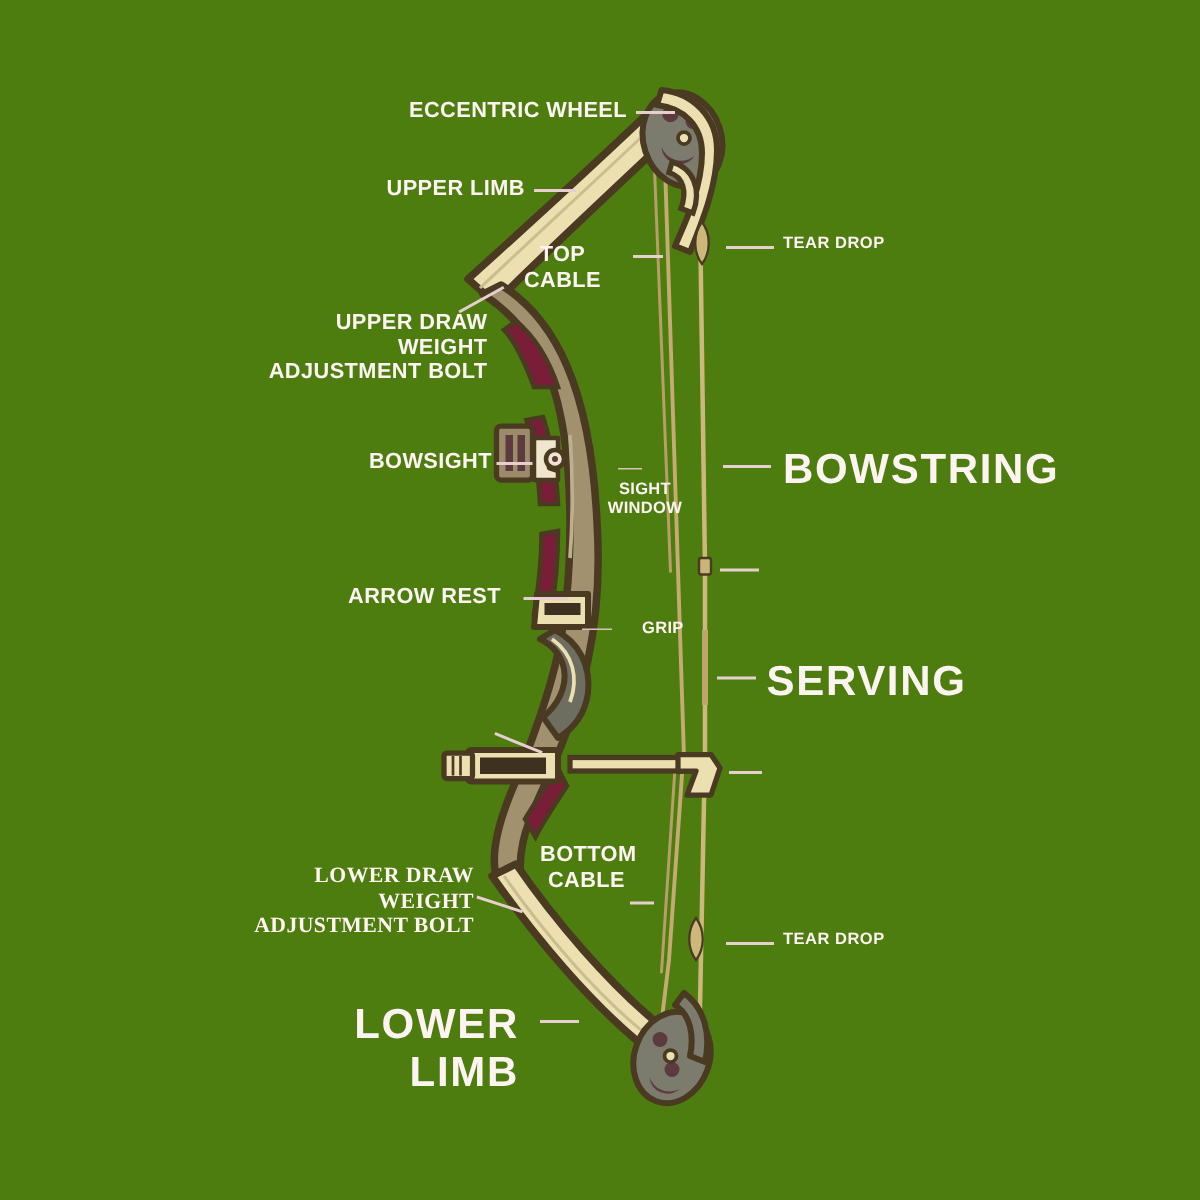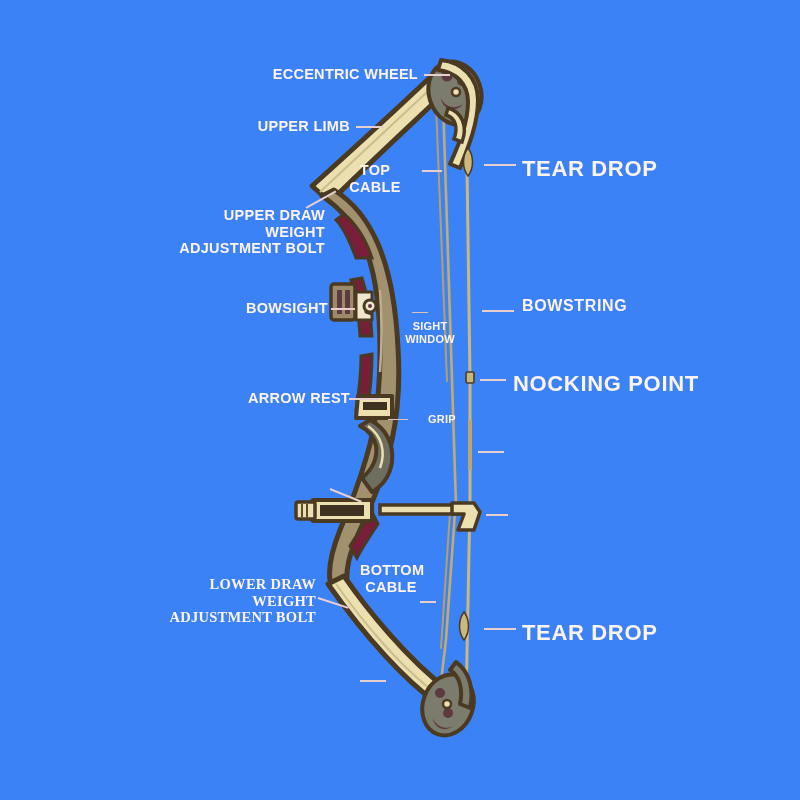--- a/index.html
+++ b/index.html
@@ -4,21 +4,21 @@
 <style>
   html, body {
     margin: 0;
     padding: 0;
     background: #6e1a32;
   }
   #stage {
     position: relative;
     width: 800px;
     height: 800px;
-    background: #3b82f6;
+    background: #4d7c0f;
     overflow: hidden;
     font-family: "Liberation Sans", sans-serif;
   }
   .diagram-svg {
     position: absolute;
     left: 0; top: 0;
     width: 800px;
     height: 800px;
     display: block;
   }
@@ -26,22 +26,22 @@
     position: absolute;
     color: #fdf3f1;
     font-family: "Liberation Sans", sans-serif;
     font-weight: bold;
     letter-spacing: 0.02em;
     line-height: 1.15;
     white-space: pre-line;
     text-transform: uppercase;
   }
   .lbl-md { font-size: 14.5px; }
-  .lbl-lg { font-size: 22px; letter-spacing: 0.03em; }
-  .lbl-xl { font-size: 16px; letter-spacing: 0.04em; }
+  .lbl-lg { font-size: 11px; letter-spacing: 0.03em; }
+  .lbl-xl { font-size: 28px; letter-spacing: 0.04em; }
   .lbl-sm { font-size: 11px; letter-spacing: 0.02em; }
   .ta-r { text-align: right; }
   .ta-l { text-align: left; }
   .ta-c { text-align: center; }
   .leader {
     position: absolute;
     background: #e8cfcf;
     height: 1.6px;
   }
   .leader.thin { height: 1.3px; background: #dcc0bf; }
@@ -180,51 +180,52 @@
 Cable</div>
   <div class="leader" style="left:422px; top:170px; width:20px;"></div>
 
   <div class="label lbl-md ta-r" style="left:165px; top:207px; width:160px;">Upper Draw Weight
 Adjustment Bolt</div>
   <div class="leader diag" style="left:306px; top:207px; width:34px; transform:rotate(-29deg);"></div>
 
   <div class="label lbl-md ta-r" style="left:200px; top:300px; width:128px;">Bowsight</div>
   <div class="leader" style="left:331px; top:308px; width:24px;"></div>
 
-  <div class="label lbl-md ta-r" style="left:220px; top:390px; width:130px;">Arrow Rest</div>
+  <div class="label lbl-md ta-r" style="left:204px; top:390px; width:130px;">Arrow Rest</div>
   <div class="leader" style="left:349px; top:398px; width:30px;"></div>
 
   <div class="leader diag" style="left:330px; top:488px; width:34px; transform:rotate(22deg);"></div>
 
   <div class="label lbl-md ta-r" style="left:150px; top:576px; width:166px;font-family:Liberation Serif, serif;">Lower Draw Weight
 Adjustment Bolt</div>
   <div class="leader diag" style="left:318px; top:597px; width:32px; transform:rotate(18deg);"></div>
 
   <div class="label lbl-md ta-c" style="left:360px; top:562px; width:62px;">Bottom
 Cable</div>
   <div class="leader" style="left:420px; top:601px; width:16px;"></div>
 
+  <div class="label lbl-xl ta-r" style="left:186px; top:667px; width:160px;">Lower Limb</div>
   <div class="leader" style="left:360px; top:680px; width:26px;"></div>
 
   <div class="label lbl-lg ta-l" style="left:522px; top:156px; width:180px;">Tear Drop</div>
   <div class="leader" style="left:484px; top:164px; width:32px;"></div>
 
   <div class="label lbl-xl ta-l" style="left:522px; top:297px; width:200px;">Bowstring</div>
   <div class="leader" style="left:482px; top:310px; width:32px;"></div>
 
   <div class="label lbl-sm ta-c" style="left:404px; top:320px; width:52px;">Sight
 Window</div>
   <div class="leader thin" style="left:412px; top:312px; width:16px;"></div>
 
-  <div class="label lbl-lg ta-l" style="left:513px; top:371px; width:200px;">Nocking Point</div>
   <div class="leader" style="left:480px; top:379px; width:26px;"></div>
 
   <div class="label lbl-sm ta-l" style="left:428px; top:413px; width:50px;">Grip</div>
   <div class="leader thin" style="left:388px; top:419px; width:20px;"></div>
 
+  <div class="label lbl-xl ta-l" style="left:511px; top:438px; width:190px;">Serving</div>
   <div class="leader" style="left:478px; top:451px; width:26px;"></div>
 
   <div class="leader" style="left:486px; top:514px; width:22px;"></div>
 
   <div class="label lbl-lg ta-l" style="left:522px; top:620px; width:190px;">Tear Drop</div>
   <div class="leader" style="left:484px; top:628px; width:32px;"></div>
 
 </div>
 
 </body></html>

